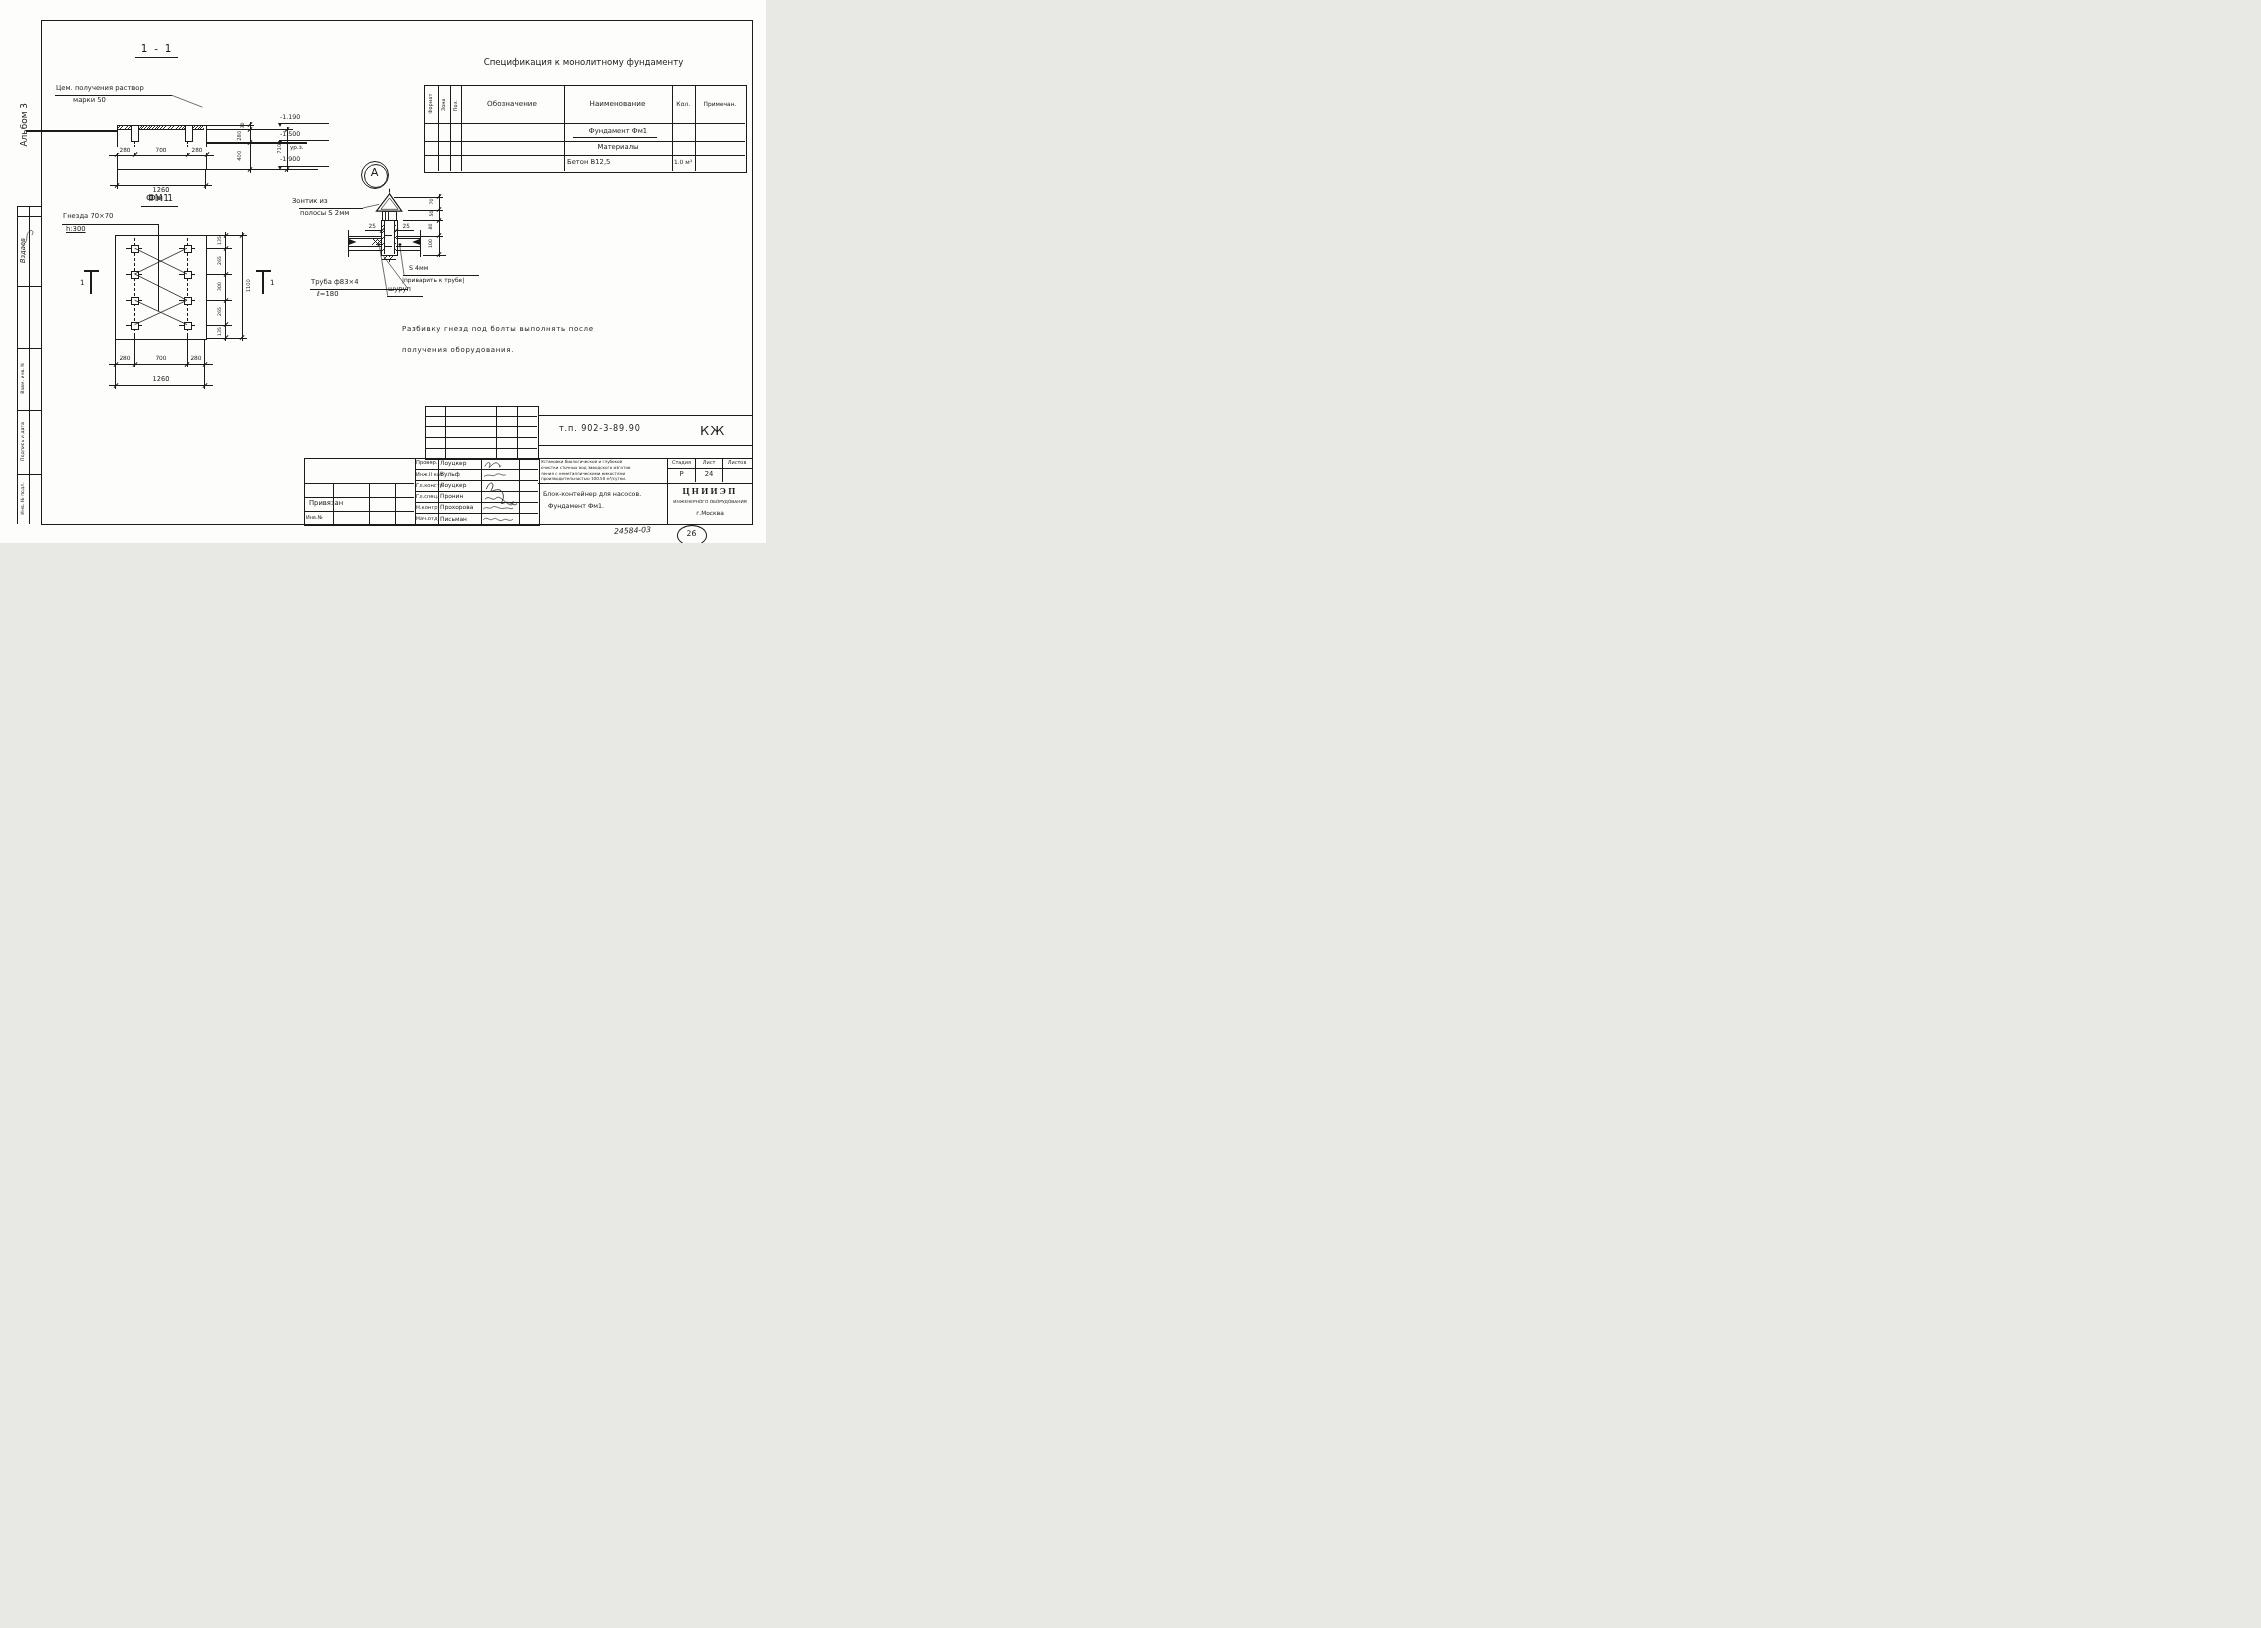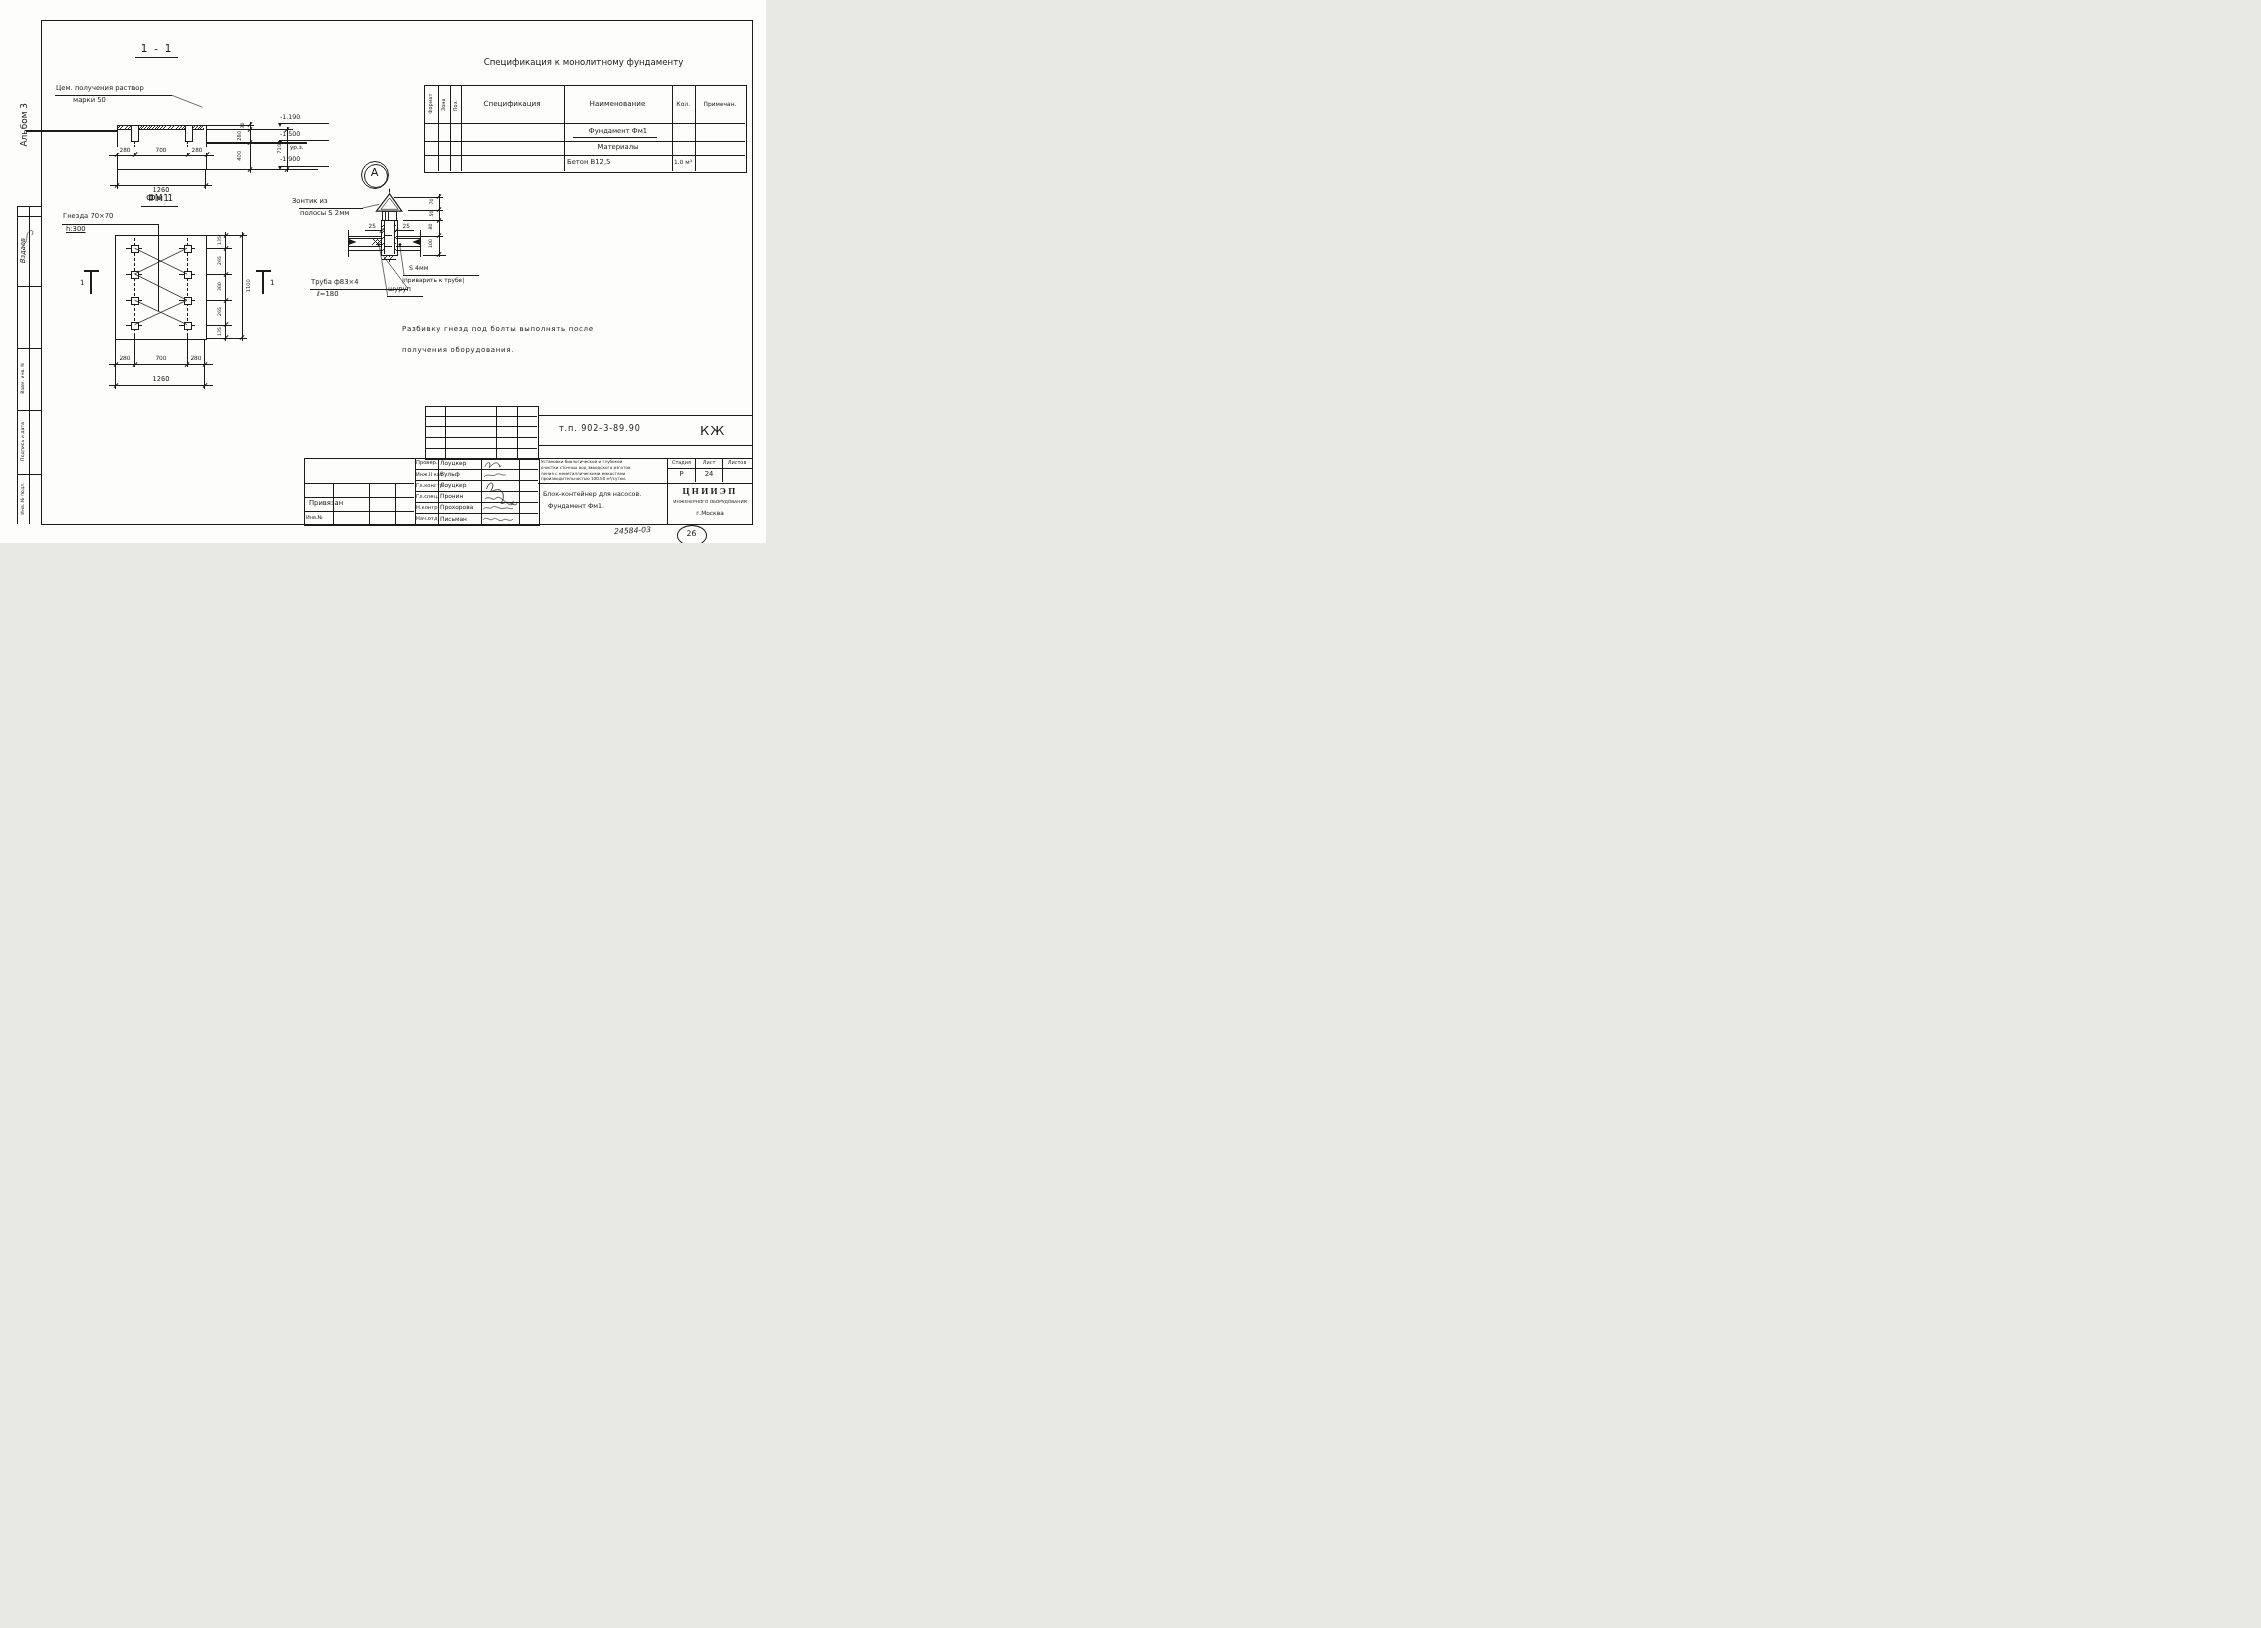--- a/index.html
+++ b/index.html
@@ -263,21 +263,21 @@
     <div class="ln" style="left:461px;top:85px;width:0.7px;height:86px;"></div>
     <div class="ln" style="left:564px;top:85px;width:0.7px;height:86px;"></div>
     <div class="ln" style="left:672px;top:85px;width:0.7px;height:86px;"></div>
     <div class="ln" style="left:695px;top:85px;width:0.7px;height:86px;"></div>
     <div class="ln" style="left:424px;top:123px;width:321px;height:1.1px;"></div>
     <div class="ln" style="left:424px;top:141px;width:321px;height:0.7px;"></div>
     <div class="ln" style="left:424px;top:155px;width:321px;height:0.7px;"></div>
     <div class="lbl rot hand ctr" style="left:418px;top:101px;width:26px;font-size:5px;">Формат</div>
     <div class="lbl rot hand ctr" style="left:431px;top:102px;width:26px;font-size:5px;">Зона</div>
     <div class="lbl rot hand ctr" style="left:443px;top:103px;width:26px;font-size:5px;">Поз.</div>
-    <div class="lbl hand ctr" style="left:462px;top:100px;width:100px;font-size:7.2px;">Спецификация</div>
+    <div class="lbl hand ctr" style="left:462px;top:100px;width:100px;font-size:7.2px;">Обозначение</div>
     <div class="lbl hand ctr" style="left:564px;top:100px;width:107px;font-size:7.2px;">Наименование</div>
     <div class="lbl hand ctr" style="left:672px;top:101px;width:22.6px;font-size:6.1px;">Кол.</div>
     <div class="lbl hand ctr" style="left:695px;top:101px;width:50px;font-size:5.9px;">Примечан.</div>
     <div class="lbl hand ctr" style="left:569px;top:128px;width:98px;font-size:6.8px;">Фундамент Фм1</div>
     <div class="ln" style="left:573px;top:137px;width:84px;height:0.8px;"></div>
     <div class="lbl hand ctr" style="left:569px;top:144px;width:98px;font-size:6.8px;">Материалы</div>
     <div class="lbl hand" style="left:567px;top:159px;font-size:6.8px;">Бетон В12,5</div>
     <div class="lbl hand ctr" style="left:669px;top:159px;width:28px;font-size:5.9px;">1.0 м³</div>
   </div>
 

